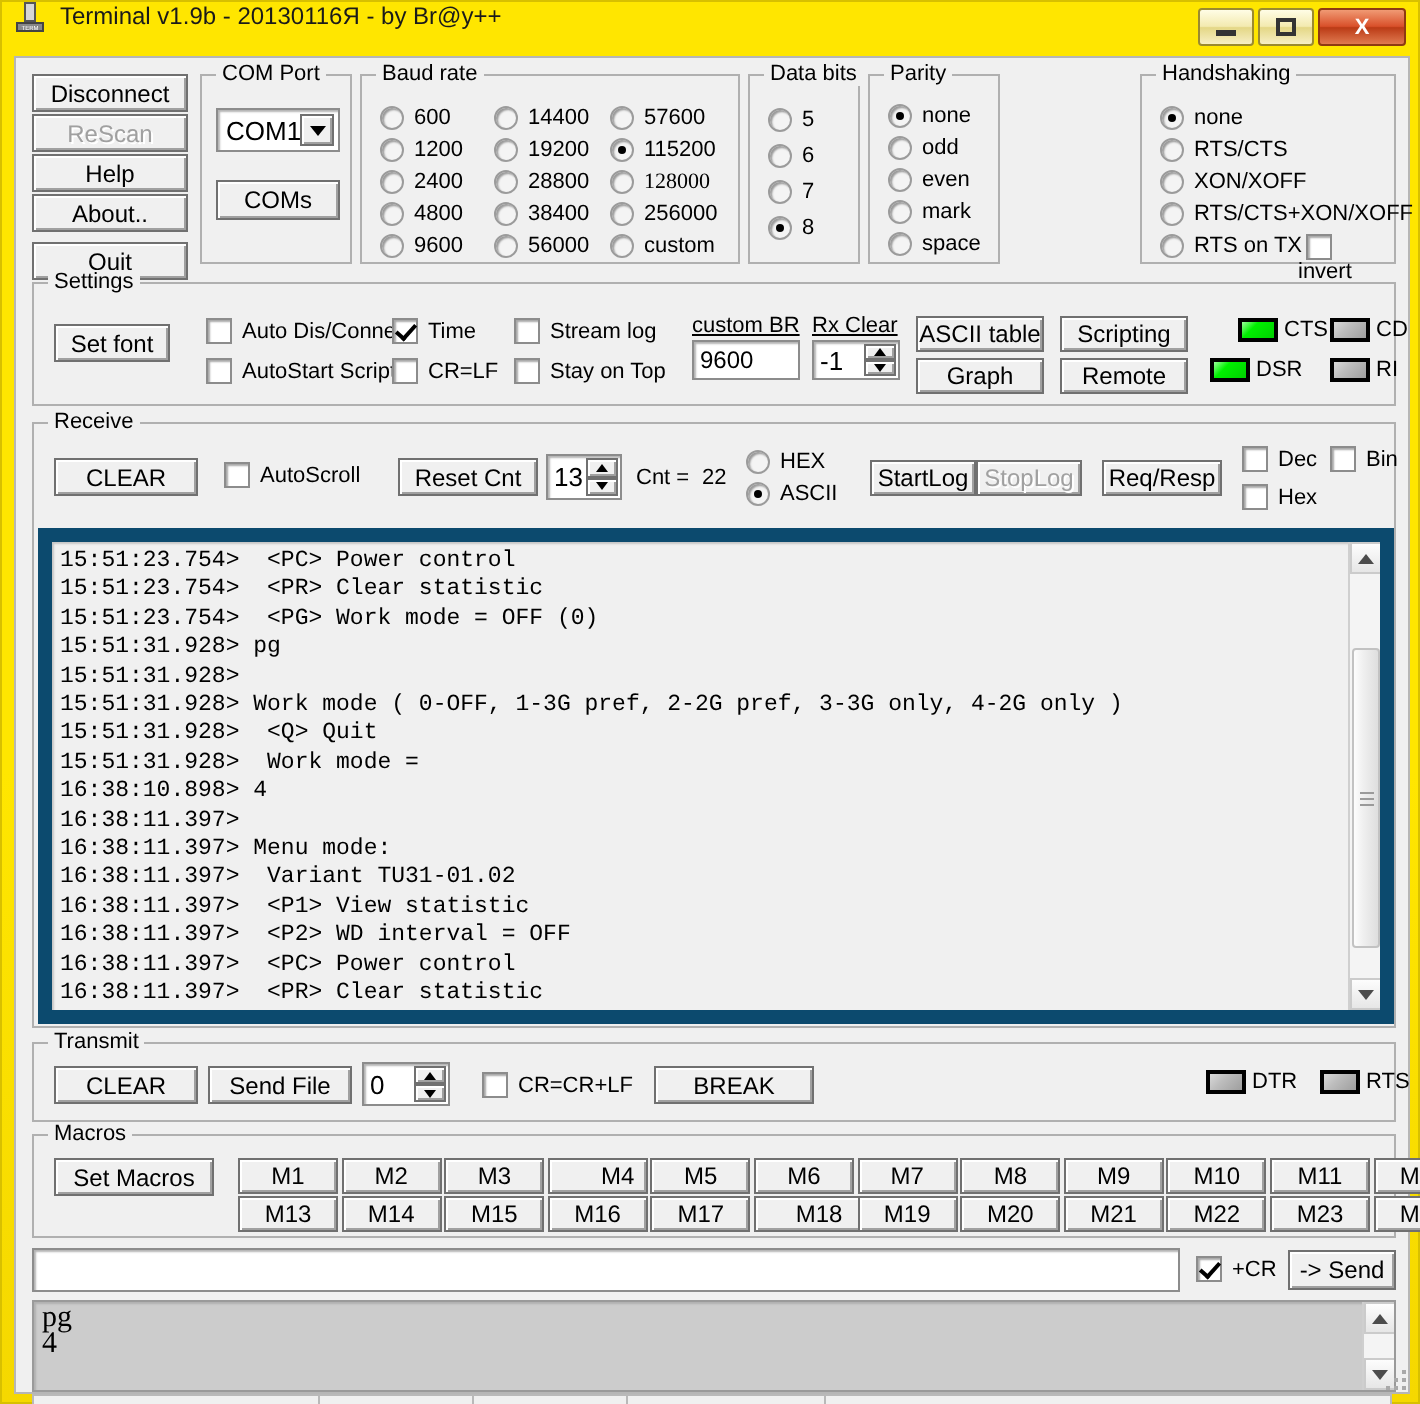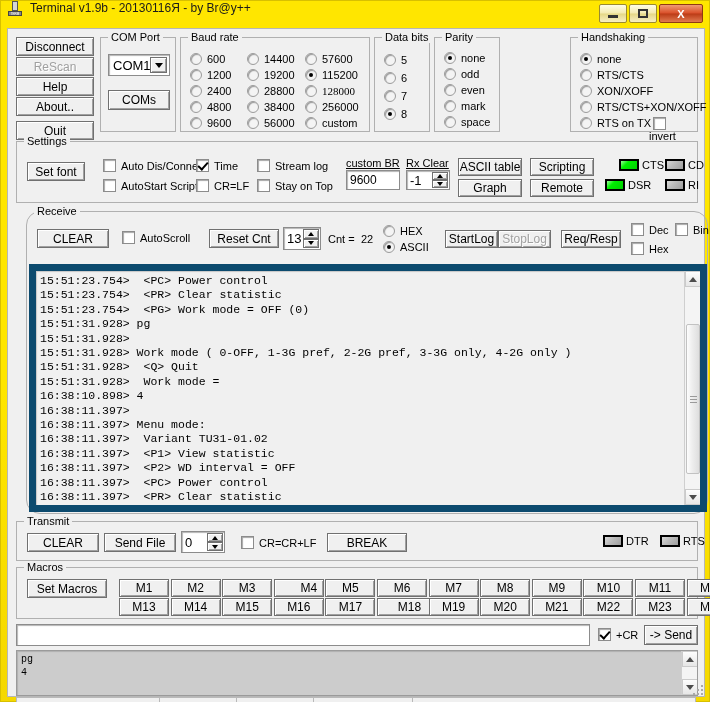--- a/index.html
+++ b/index.html
@@ -206,22 +206,22 @@
   }
   
   .txview {
     position:absolute; background:#cccccc;
     border:1px solid #9a9a9a;
     box-shadow: inset 1px 1px 1px #b0b0b0;
     overflow:hidden;
   }
   .txview .lines{
     position:absolute; left:4px; top:2px;
-    font-family: Liberation Mono, monospace;
-    font-size: 10px; line-height: 13px; color:#000; white-space:pre;
+    font-family: Liberation Serif, serif;
+    font-size: 15px; line-height: 13px; color:#000; white-space:pre;
   }
   
   .status { position:absolute; display:flex; height:19px; }
   .status .cell {
     border:1px solid #b9b9b9; background:#f0f0f0;
     display:flex; align-items:center; padding-left:4px;
     font-size:11px; color:#000; margin-right:-1px;
   }
   .grip-corner { position:absolute; right:1px; bottom:1px; width:14px; height:14px; }
   .grip-corner i { position:absolute; background:#a9a9a9; width:2px; height:2px; }
@@ -469,21 +469,21 @@
       <div class="led on" style="left:588px; top:37px;">
           <span class="lamp"></span>
           <span>DSR</span>
         </div>
       <div class="led" style="left:648px; top:37px;">
           <span class="lamp"></span>
           <span>RI</span>
         </div>
     </div>
 
-    <div class="group" style="left:18px; top:182px; width:682px; height:303px;border-radius:14px;">
+    <div class="group" style="left:8px; top:182px; width:682px; height:303px;">
       <span class="legend">Receive</span>
 
       <div class="btn" style="left:10px; top:17px; width:72px; height:19px;">CLEAR</div>
       <div class="cb" style="left:95px; top:19px;">
           <span class="box"></span>
           <span>AutoScroll</span>
         </div>
       <div class="btn" style="left:182px; top:17px; width:70px; height:19px;">Reset Cnt</div>
       <div class="spin" style="left:256px; top:15px; width:38px; height:23px;">
         <span>13</span>

